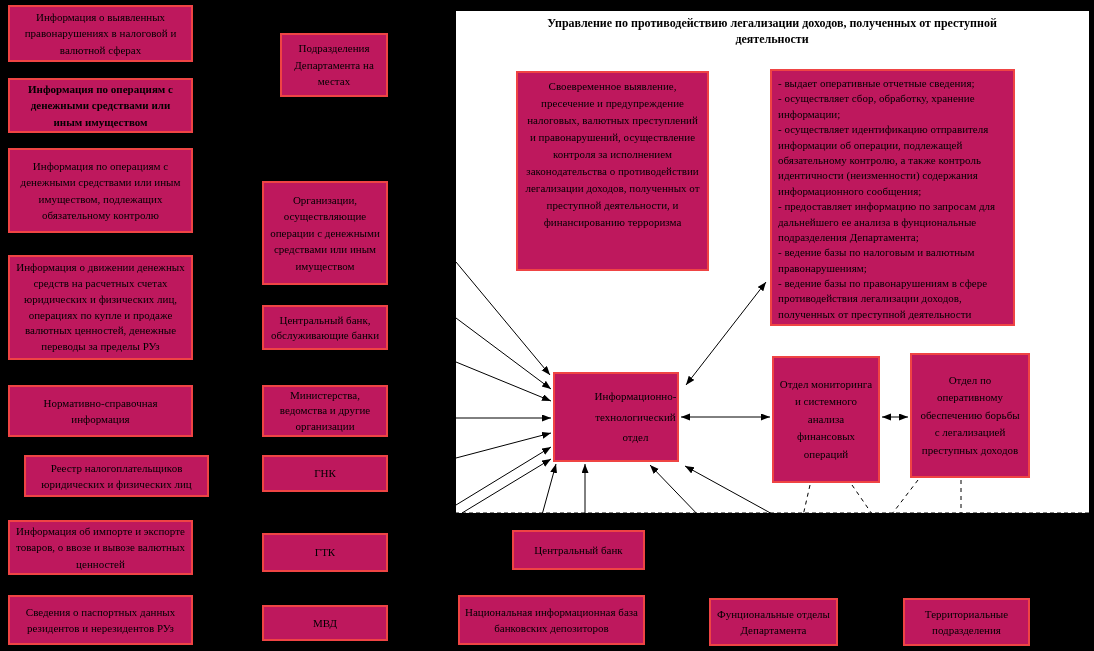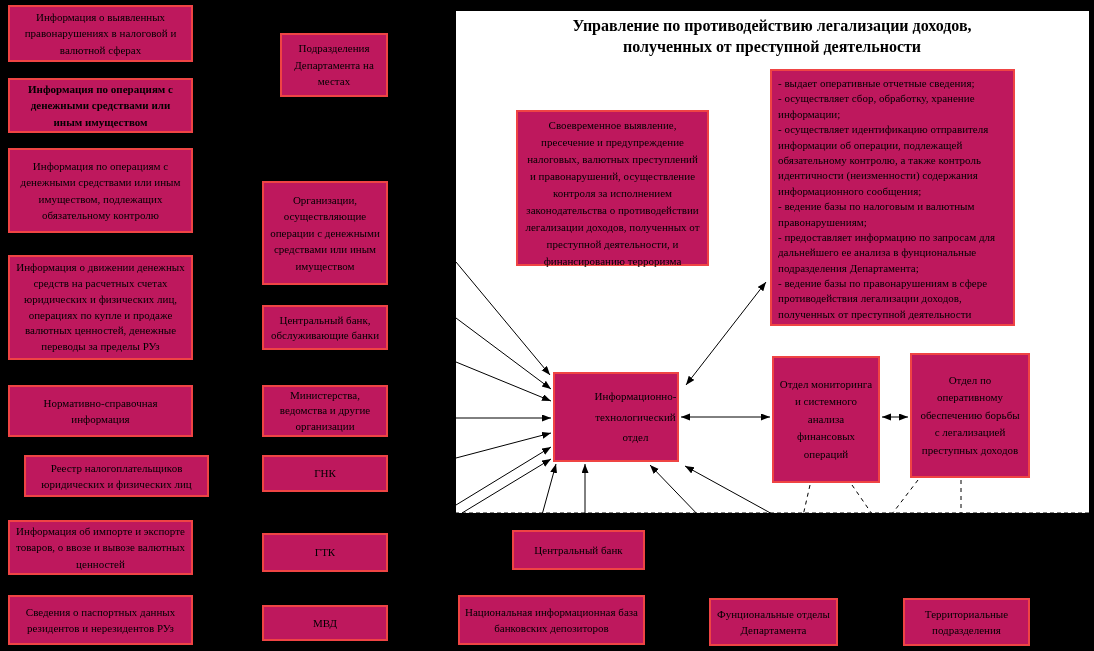--- a/index.html
+++ b/index.html
@@ -33,23 +33,23 @@
   .mc4{left:262px;top:455px;width:126px;height:37px;}
   .mc5{left:262px;top:533px;width:126px;height:39px;}
   .mc6{left:262px;top:605px;width:126px;height:36px;}
   
   .outer{
     position:absolute;left:455px;top:10px;width:635px;height:503px;
     background:#fff;border:1px solid #000;border-bottom:none;box-sizing:border-box;z-index:1;
   }
   .title{
     position:absolute;left:532px;top:16px;width:480px;z-index:3;
-    font-size:16px;font-weight:bold;text-align:center;line-height:1.3;
+    font-size:12px;font-weight:bold;text-align:center;line-height:1.3;
   }
-  .mission{left:516px;top:71px;width:193px;height:156px;line-height:1.55;margin-top:39px;}
+  .mission{left:516px;top:71px;width:193px;height:200px;line-height:1.55;}
   .functions{left:770px;top:69px;width:245px;height:257px;font-size:11px;line-height:1.4;
     display:block;padding:5px 6px;}
   .central{left:553px;top:372px;width:126px;height:90px;line-height:1.85;padding-left:44px;}
   .dept-mon{left:772px;top:356px;width:108px;height:127px;line-height:1.6;}
   .dept-op{left:910px;top:353px;width:120px;height:125px;line-height:1.6;}
   
   .cbank{left:512px;top:530px;width:133px;height:40px;}
   .nib{left:458px;top:595px;width:187px;height:50px;}
   .fo{left:709px;top:598px;width:129px;height:48px;}
   .tp{left:903px;top:598px;width:127px;height:48px;}
@@ -117,22 +117,22 @@
 <div class="box mc3">Министерства, ведомства и другие организации</div>
 <div class="box mc4">ГНК</div>
 <div class="box mc5">ГТК</div>
 <div class="box mc6">МВД</div>
 
 <div class="box mission top-align">Своевременное выявление, пресечение и предупреждение налоговых, валютных преступлений и правонарушений, осуществление контроля за исполнением законодательства о противодействии легализации доходов, полученных от преступной деятельности, и финансированию терроризма</div>
 <div class="box functions left-align">
   <div>- выдает оперативные отчетные сведения;</div>
   <div>- осуществляет сбор, обработку,  хранение информации;</div>
   <div>- осуществляет идентификацию отправителя информации об операции, подлежащей обязательному контролю, а также контроль идентичности (неизменности) содержания информационного сообщения;</div>
+  <div>- предоставляет информацию по запросам для дальнейшего ее анализа в фунциональные подразделения Департамента;</div>
   <div>- ведение базы по налоговым и валютным правонарушениям;</div>
-  <div>- предоставляет информацию по запросам для дальнейшего ее анализа в фунциональные подразделения Департамента;</div>
   <div>- ведение базы по правонарушениям в сфере противодействия легализации доходов, полученных от преступной деятельности</div>
 </div>
 <div class="box central">Информационно-технологический отдел</div>
 <div class="box dept-mon">Отдел мониторинга и системного анализа финансовых операций</div>
 <div class="box dept-op">Отдел по оперативному обеспечению борьбы с легализацией преступных доходов</div>
 
 <div class="box cbank">Центральный банк</div>
 <div class="box nib">Национальная информационная база банковских депозиторов</div>
 <div class="box fo">Фунциональные отделы Департамента</div>
 <div class="box tp">Территориальные подразделения</div>

